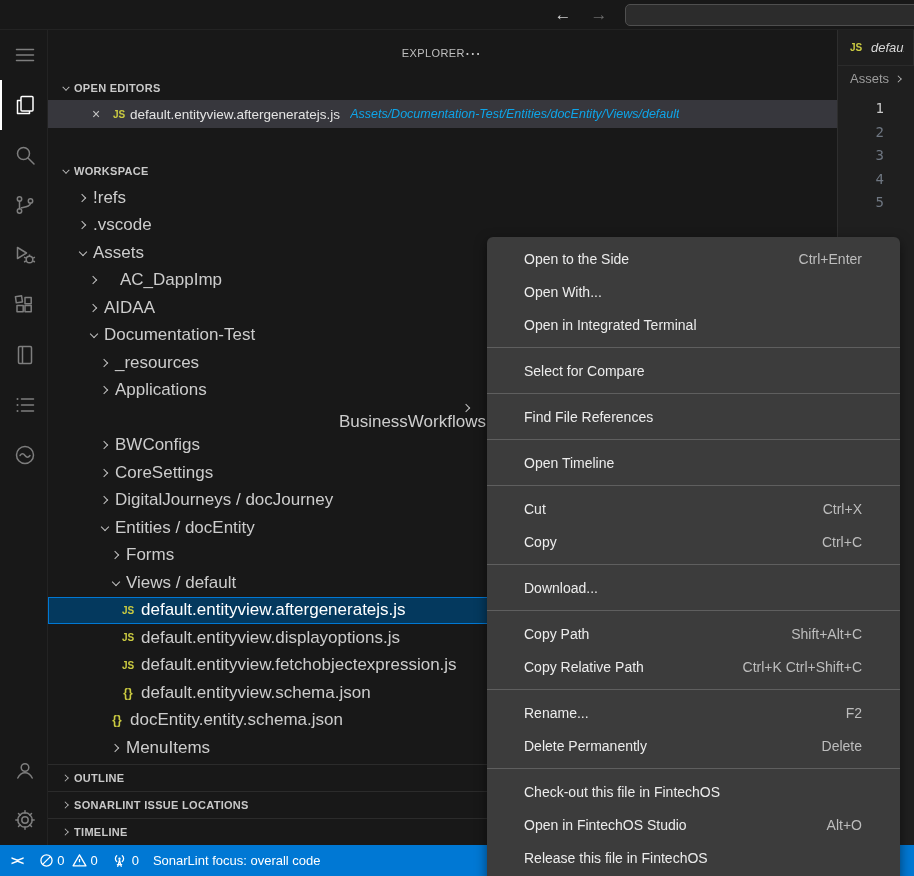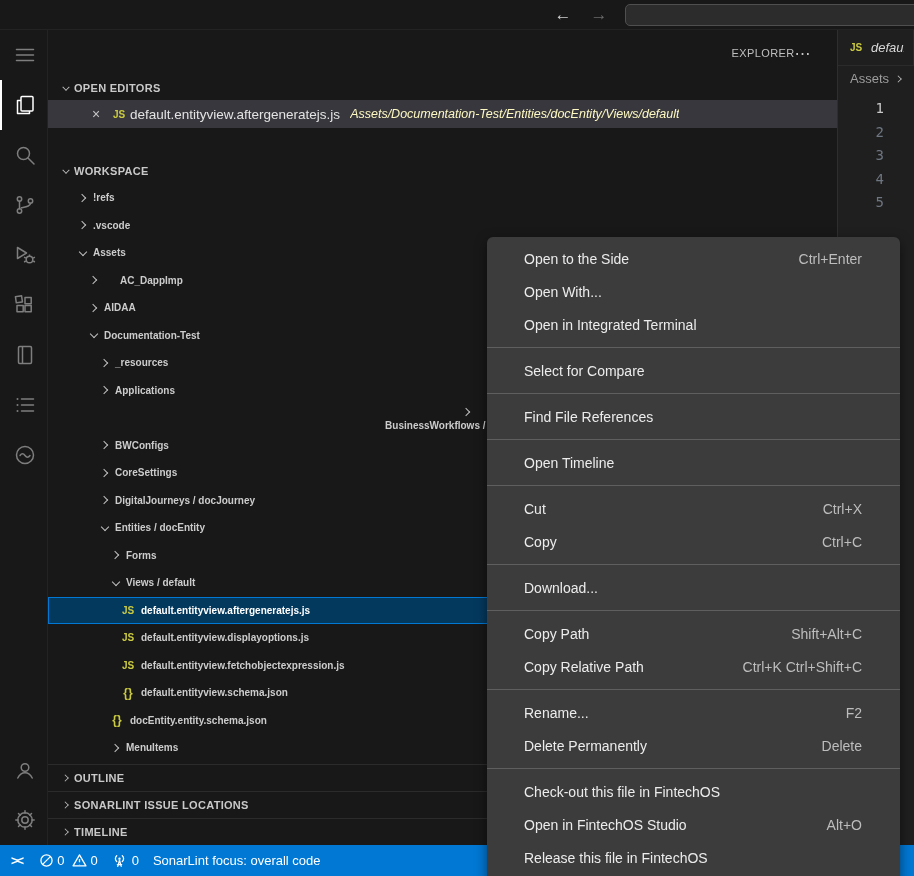--- a/index.html
+++ b/index.html
@@ -24,47 +24,47 @@
 
   
   .activitybar { width: 48px; background: #181818; display: flex; flex-direction: column; border-right: 1px solid #232323; }
   .ab-item { width: 48px; height: 50px; display: flex; align-items: center; justify-content: center; color: #7e7e7e; border-left: 2px solid transparent; cursor: pointer; }
   .ab-item.active { color: #ffffff; border-left: 2px solid #ffffff; }
   .ab-item svg { width: 24px; height: 24px; }
   .ab-spacer { flex: 1; }
 
   
   .sidebar { width: 789px; background: #181818; display: flex; flex-direction: column; overflow: hidden; }
-  .sidebar-title { height: 46px; display: flex; align-items: center; justify-content: flex-end; padding: 0 26px 0 24px; font-size: 11px; color: #bfbfbf; letter-spacing: .4px; }
+  .sidebar-title { height: 46px; display: flex; align-items: center; justify-content: center; padding: 0 26px 0 24px; font-size: 11px; color: #bfbfbf; letter-spacing: .4px; }
   .more { font-size: 16px; color: #c7c7c7; cursor: pointer; }
   .section-header { display: flex; align-items: center; font-size: 11px; font-weight: 700; color: #c9c9c9; padding-left: 10px; letter-spacing: .3px; }
   .sh-oe { height: 24px; }
   .sh-ws { height: 26px; margin-top: 30px; }
   .bottom-sections .section-header { height: 27px; border-top: 1px solid #2b2b2b; }
   .bottom-sections { margin-top: auto; }
 
   
   .twisty { width: 16px; min-width: 16px; height: 16px; display: inline-flex; align-items: center; justify-content: center; }
   .twisty.right::before { content: ""; width: 5px; height: 5px; border-right: 1.4px solid #c0c0c0; border-bottom: 1.4px solid #c0c0c0; transform: rotate(-45deg); margin-left: -2px; }
   .twisty.down::before  { content: ""; width: 5px; height: 5px; border-right: 1.4px solid #c0c0c0; border-bottom: 1.4px solid #c0c0c0; transform: rotate(45deg); margin-top: -2px; }
   .twisty.small { transform: scale(.85); }
 
   
   .oe-item { height: 28px; background: #37373d; display: flex; align-items: center; padding-left: 40px; white-space: nowrap; overflow: hidden; }
   .oe-close { color: #c5c5c5; font-size: 14px; width: 16px; margin-right: 6px; text-align: center; cursor: pointer; }
   .ficon { width: 18px; min-width: 18px; text-align: center; font-weight: 700; }
   .ficon.js { color: #cbcb41; font-size: 10px; }
   .ficon.json { color: #cbcb41; font-size: 12px; font-weight: 700; }
   .oe-name { color: #e3e3e3; font-size: 13.5px; margin-left: 2px; }
-  .oe-path { color: #fef9c3; font-size: 12.5px; font-style: italic; margin-left: 10px; overflow: hidden; text-overflow: ellipsis; }
+  .oe-path { color: #0ea5e9; font-size: 12.5px; font-style: italic; margin-left: 10px; overflow: hidden; text-overflow: ellipsis; }
 
   
   .tree { flex: 1; overflow: hidden; }
   .tree-row { display: flex; align-items: center; height: 27.5px; white-space: nowrap; cursor: pointer; }
-  .tree-row .tlabel { font-size: 10px; color: #cccccc; margin-left: 2px; font-weight: bold; }
+  .tree-row .tlabel { font-size: 17px; color: #cccccc; margin-left: 2px; }
   .tree-row .ficon { margin-right: 2px; }
   .tree-row.selected { background: #04395e; box-shadow: inset 0 0 0 1px #0078d4; }
   .tree-row.selected .tlabel { color: #ffffff; }
 
   
   .editor { flex: 1; background: #1f1f1f; border-left: 1px solid #2e2e2e; display: flex; flex-direction: column; overflow: hidden; }
   .tabbar { height: 36px; background: #181818; border-bottom: 1px solid #2b2b2b; display: flex; }
   .tab { height: 100%; background: #1f1f1f; display: flex; align-items: center; padding: 0 9px; gap: 6px; border-right: 1px solid #2b2b2b; min-width: 100%; }
   .tab-label { font-size: 13px; font-style: italic; color: #d8d8d8; white-space: nowrap; overflow: hidden; }
   .breadcrumb { height: 25px; display: flex; align-items: center; padding-left: 12px; font-size: 13px; color: #9d9d9d; gap: 2px; }

